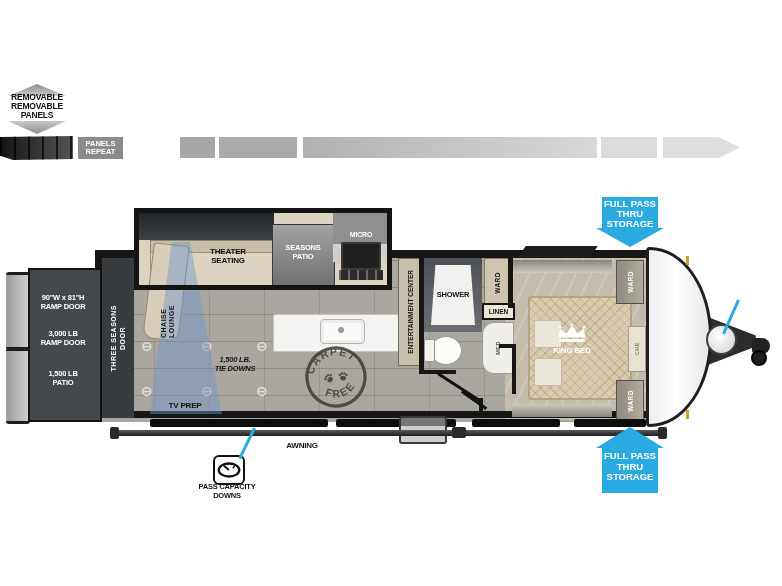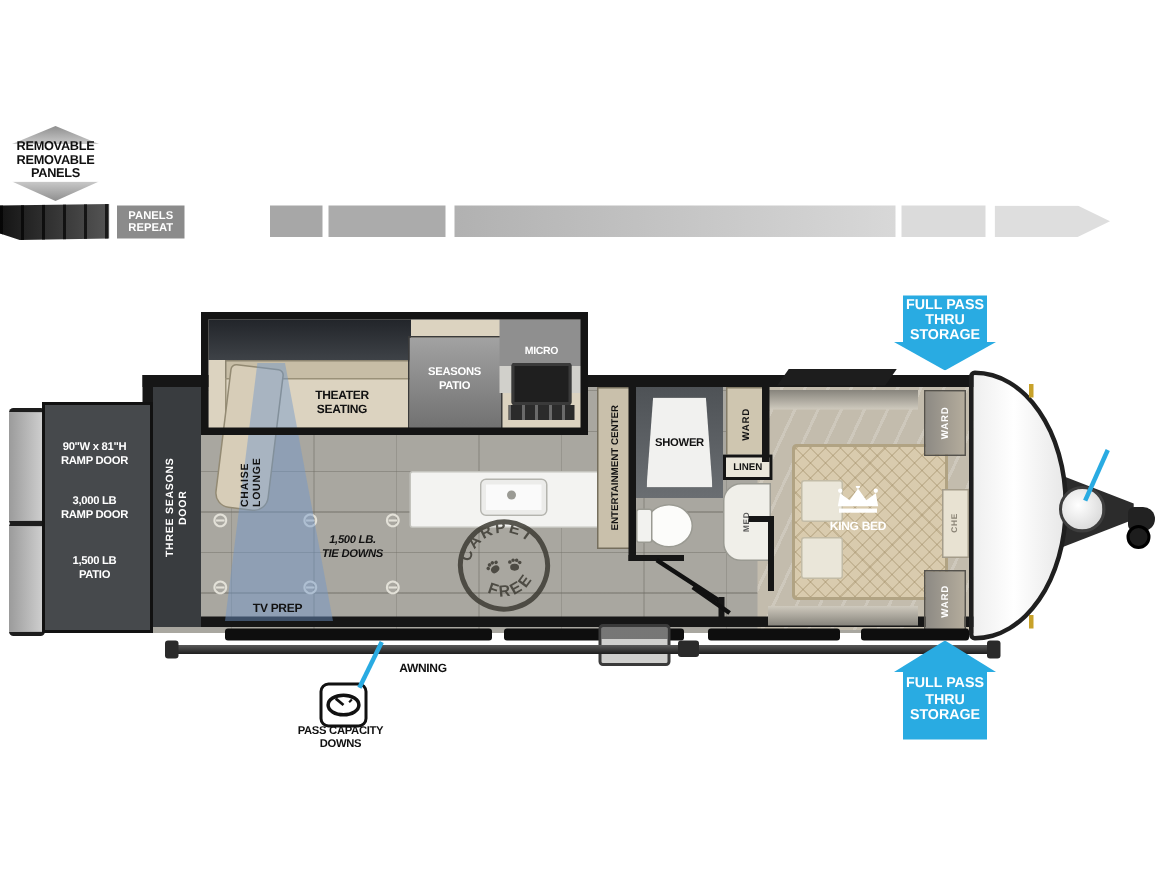--- a/index.html
+++ b/index.html
@@ -79,21 +79,21 @@
 
   <div class="abs z3" style="left:139px;top:213px;width:250px;height:74px;background:#dcd3c0;"></div>
   <div class="abs z3" style="left:139px;top:213px;width:135px;height:27px;background:linear-gradient(180deg,#22252a,#3e4247);"></div>
   <div class="abs z3" style="left:150px;top:240px;width:124px;height:13px;background:#c7bda6;border:1px solid #8d8571;"></div>
   <div class="abs z3 cushions" style="left:150px;top:252px;width:124px;height:32px;background:#dcd3c0;border:1px solid #9a9179;"></div>
   <div class="abs z3" style="left:148px;top:244px;width:34px;height:94px;background:#d7cdb8;border:1px solid #938a73;border-radius:4px 4px 10px 10px;transform:rotate(7deg);"></div>
   <div class="abs z6" style="left:150px;top:256px;width:34px;height:82px;display:flex;justify-content:center;gap:1px;">
     <span class="vtext" style="font-size:7px;color:#111;">CHAISE</span>
     <span class="vtext" style="font-size:7px;color:#111;">LOUNGE</span>
   </div>
-  <div class="lbl" style="left:193px;top:259px;width:70px;font-size:8px;line-height:9px;">
+  <div class="lbl" style="left:193px;top:247px;width:70px;font-size:8px;line-height:9px;">
     <div>THEATER</div>
     <div>SEATING</div>
   </div>
 
   <div class="abs z3" style="left:272px;top:224px;width:61px;height:64px;background:linear-gradient(180deg,#a2a2a2,#6e6e6e);border:1px solid #3a3a3a;"></div>
   <div class="lbl" style="left:272px;top:243px;width:62px;font-size:7.5px;line-height:9px;color:#fff;">
     <div>SEASONS</div>
     <div>PATIO</div>
   </div>
 
@@ -236,21 +236,21 @@
   <div class="railbar" style="left:150px;top:419px;width:178px;"></div>
   <div class="railbar" style="left:336px;top:419px;width:120px;"></div>
   <div class="railbar" style="left:472px;top:419px;width:88px;"></div>
   <div class="railbar" style="left:574px;top:419px;width:72px;"></div>
   <div class="abs z3" style="left:399px;top:416px;width:44px;height:24px;background:#cfcfcd;border:2px solid #3a3a3a;border-radius:3px;
               background-image:linear-gradient(0deg,transparent 0 8px,rgba(60,60,60,.6) 8px 9px,transparent 9px 16px,rgba(60,60,60,.6) 16px 17px);"></div>
   <div class="abs z3" style="left:116px;top:430px;width:546px;height:6px;background:linear-gradient(180deg,#5a5a5a,#1e1e1e);border-radius:3px;"></div>
   <div class="abs z3" style="left:110px;top:427px;width:9px;height:12px;background:#2a2a2a;border-radius:2px;"></div>
   <div class="abs z3" style="left:658px;top:427px;width:9px;height:12px;background:#2a2a2a;border-radius:2px;"></div>
   <div class="abs z3" style="left:452px;top:427px;width:14px;height:11px;background:#2a2a2a;border-radius:2px;"></div>
-  <div class="lbl" style="left:252px;top:441px;width:60px;font-size:8px;">AWNING</div>
+  <div class="lbl" style="left:272px;top:441px;width:60px;font-size:8px;">AWNING</div>
 
   <div class="pointer" style="left:253px;top:428px;height:34px;transform:rotate(26deg);"></div>
   <div class="abs z6" style="left:213px;top:455px;width:28px;height:26px;background:#fff;border:2.5px solid #111;border-radius:6px;">
     <svg viewBox="0 0 30 22" style="width:100%;height:100%;">
       <ellipse cx="15" cy="11" rx="11" ry="7" fill="none" stroke="#111" stroke-width="2.5"></ellipse>
       <line x1="15" y1="11" x2="9.5" y2="6.5" stroke="#111" stroke-width="2"></line>
       <line x1="21" y1="7" x2="19" y2="9" stroke="#111" stroke-width="1.5"></line>
     </svg>
   </div>
   <div class="lbl" style="left:193px;top:483px;width:68px;font-size:7.5px;line-height:8.5px;">

